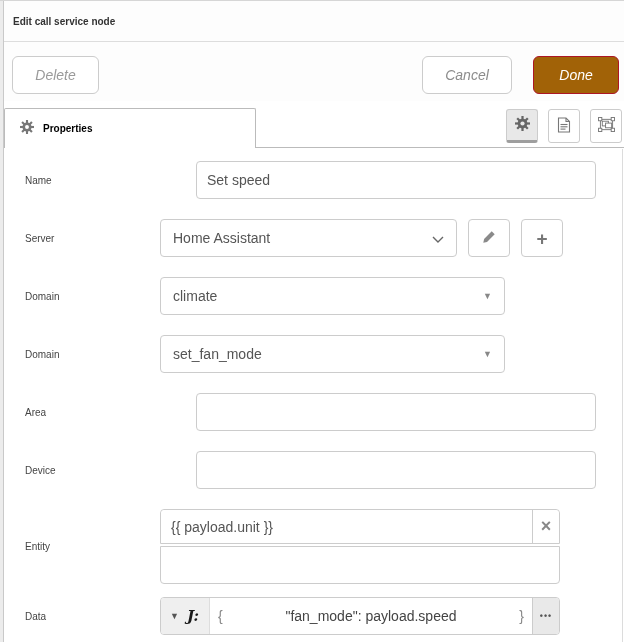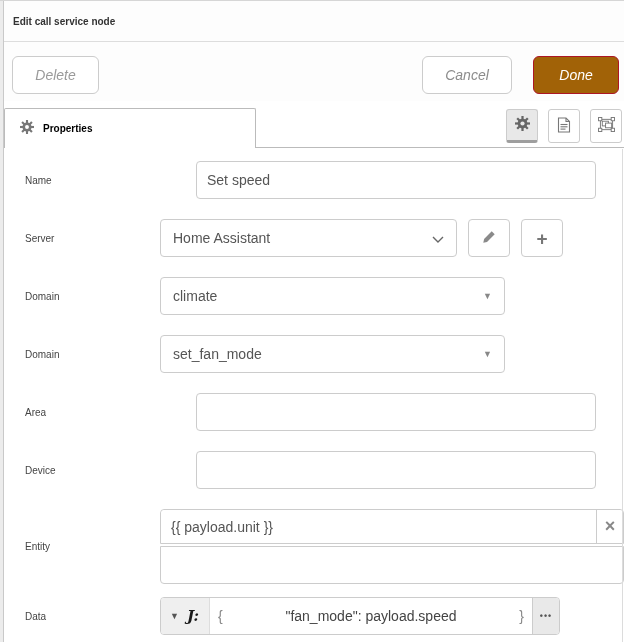--- a/index.html
+++ b/index.html
@@ -48,21 +48,21 @@
                padding:0 12px;font-size:14px;color:#555;background:#fff;cursor:pointer;box-sizing:border-box;}
   .fake-select .val{flex:1;}
   .select-row{display:flex;align-items:center;gap:11px;}
   .server-select{width:297px;}
   .sq-btn{width:42px;height:38px;box-sizing:border-box;border:1px solid #ccc;border-radius:4px;background:#fff;
           display:flex;align-items:center;justify-content:center;cursor:pointer;padding:0;}
   .plus-glyph{font-size:19px;font-weight:bold;color:#777;line-height:1;}
   .caret{font-size:9px;color:#888;line-height:1;}
 
   
-  .entity-box{width:464px;box-sizing:border-box;}
+  .entity-box{width:400px;box-sizing:border-box;}
   .entity-first{display:flex;align-items:stretch;height:35px;border:1px solid #ccc;border-radius:4px 4px 0 0;box-sizing:border-box;background:#fff;}
   .entity-first input{flex:1;border:none;outline:none;padding:0 10px;font-size:14px;color:#555;
                       font-family:"Liberation Sans", sans-serif;border-radius:4px 0 0 0;min-width:0;}
   .entity-x{width:26px;border-left:1px solid #ccc;display:flex;align-items:center;justify-content:center;
             cursor:pointer;background:#fff;border-radius:0 4px 0 0;}
   .x-glyph{font-size:18px;font-weight:bold;color:#888;line-height:1;margin-top:-2px;}
   .entity-second{margin-top:2px;height:38px;border:1px solid #ccc;border-radius:0 0 4px 4px;box-sizing:border-box;
                  width:100%;padding:0 10px;font-size:14px;color:#555;font-family:"Liberation Sans", sans-serif;outline:none;}
 
   

